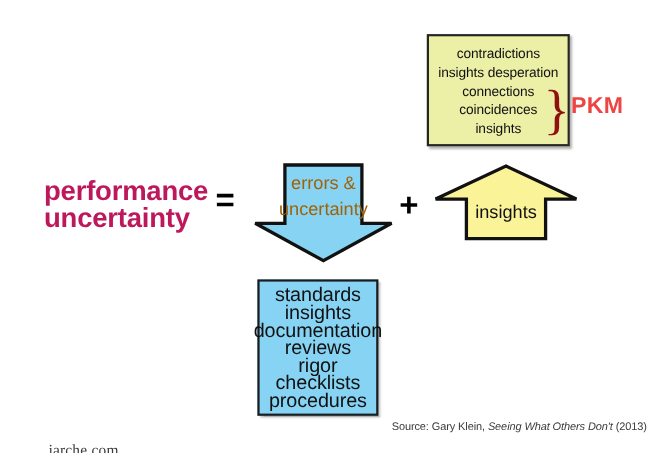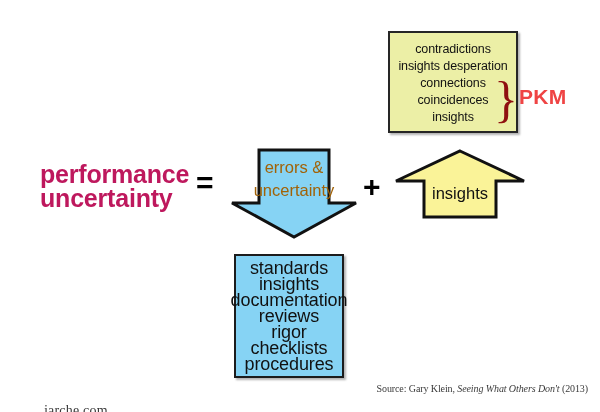--- a/index.html
+++ b/index.html
@@ -182,21 +182,20 @@
     margin-top: 22px;
   }
   #source-credit {
     position: absolute;
     right: 12px;
     top: 383px;
     font-size: 10px;
     color: #3a3a3a;
     white-space: nowrap;
     letter-spacing: -0.1px;
-    font-family: Liberation Serif, serif;
   }
   #source-credit .src-title {
     font-style: italic;
   }
 </style>
 </head>
 <body>
 
 <div id="canvas">
 

